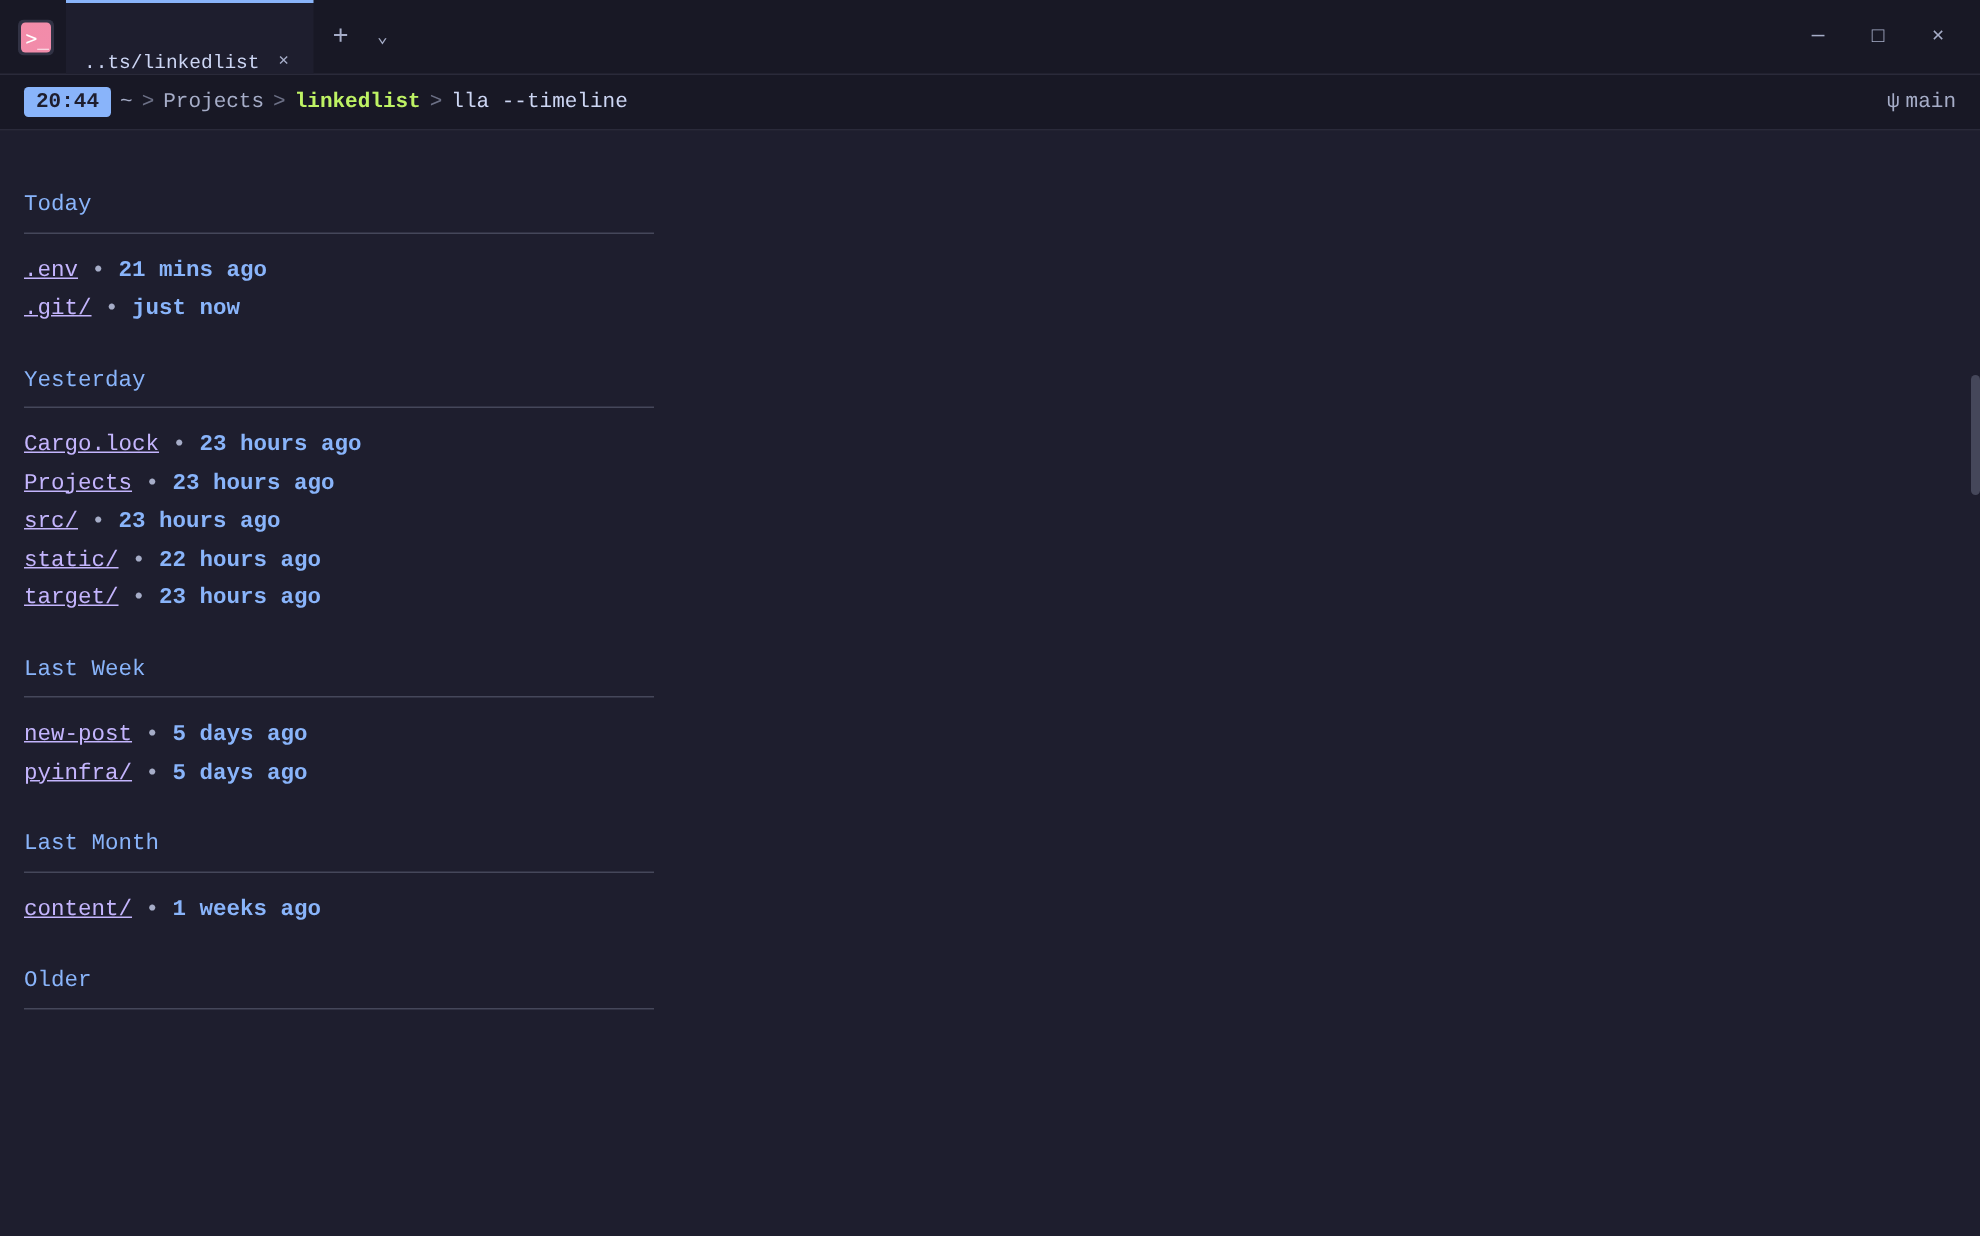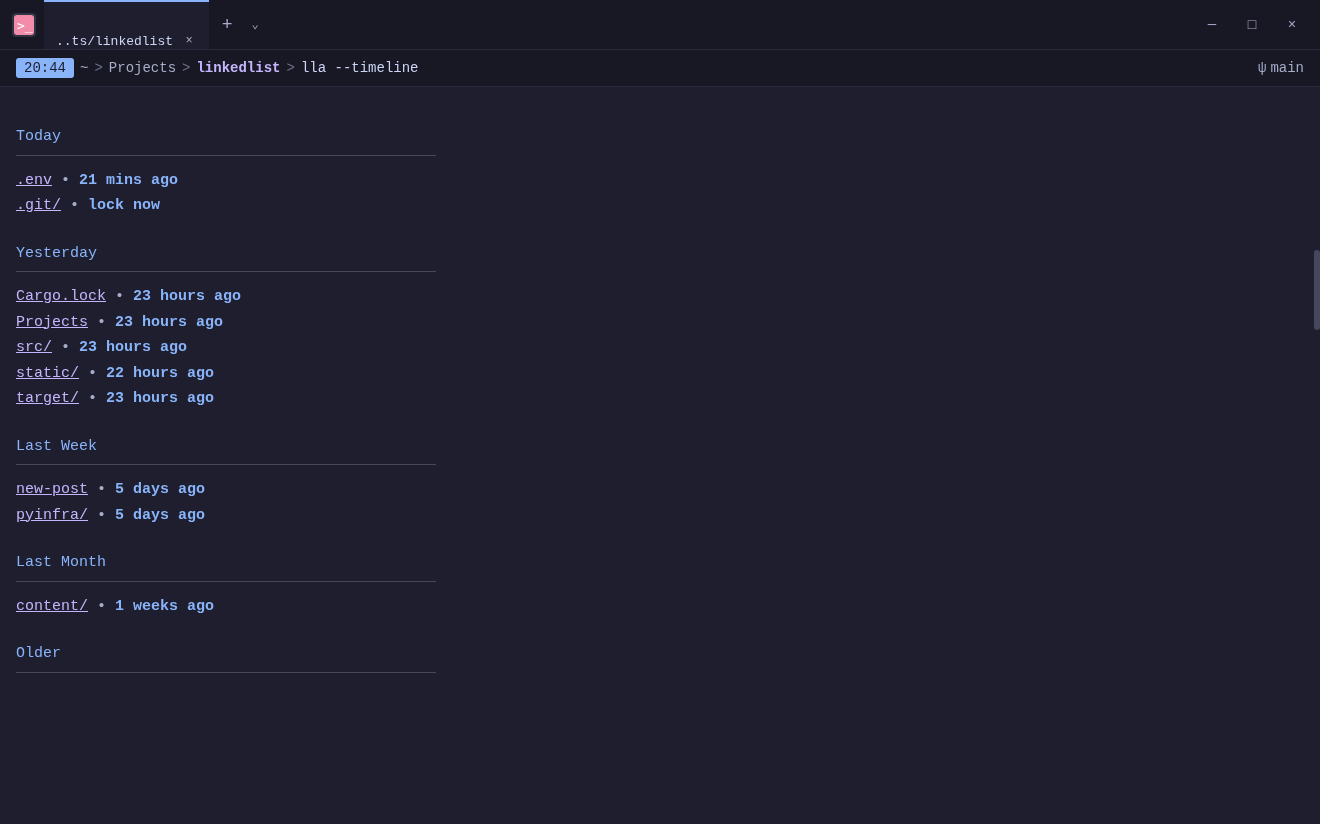--- a/index.html
+++ b/index.html
@@ -123,34 +123,34 @@
       border-bottom: 1px solid #2a2a3a;
       gap: 6px;
       font-size: 14px;
     }
 
     .prompt-time {
       background: #89b4fa;
       color: #1e1e2e;
       padding: 2px 8px;
       border-radius: 3px;
-      font-weight: normal;
+      font-weight: bold;
       font-size: 14px;
     }
 
     .prompt-separator {
       color: #a6adc8;
     }
 
     .prompt-path {
       color: #a6adc8;
     }
 
     .prompt-dir {
-      color: #c4b5fd;
+      color: #bef264;
       font-weight: bold;
     }
 
     .prompt-arrow {
       color: #6c7086;
     }
 
     .prompt-command {
       color: #cdd6f4;
     }
@@ -284,21 +284,21 @@
       <span>main</span>
     </div>
   </div>
 
   <div class="content">
 
   <div class="section-block">
         <div class="section-header">Today</div>
         <hr class="section-divider">
         <div class="file-item"><span class="file-name">.env</span><span class="file-dot"> • </span><span class="file-time">21 mins ago</span></div>
-        <div class="file-item"><span class="file-name">.git/</span><span class="file-dot"> • </span><span class="file-time">lock now</span></div>
+        <div class="file-item"><span class="file-name">.git/</span><span class="file-dot"> • </span><span class="file-time">just now</span></div>
       </div>
       <div class="section-block">
         <div class="section-header">Yesterday</div>
         <hr class="section-divider">
         <div class="file-item"><span class="file-name">Cargo.lock</span><span class="file-dot"> • </span><span class="file-time">23 hours ago</span></div>
         <div class="file-item"><span class="file-name">Projects</span><span class="file-dot"> • </span><span class="file-time">23 hours ago</span></div>
         <div class="file-item"><span class="file-name">src/</span><span class="file-dot"> • </span><span class="file-time">23 hours ago</span></div>
         <div class="file-item"><span class="file-name">static/</span><span class="file-dot"> • </span><span class="file-time">22 hours ago</span></div>
         <div class="file-item"><span class="file-name">target/</span><span class="file-dot"> • </span><span class="file-time">23 hours ago</span></div>
       </div>

